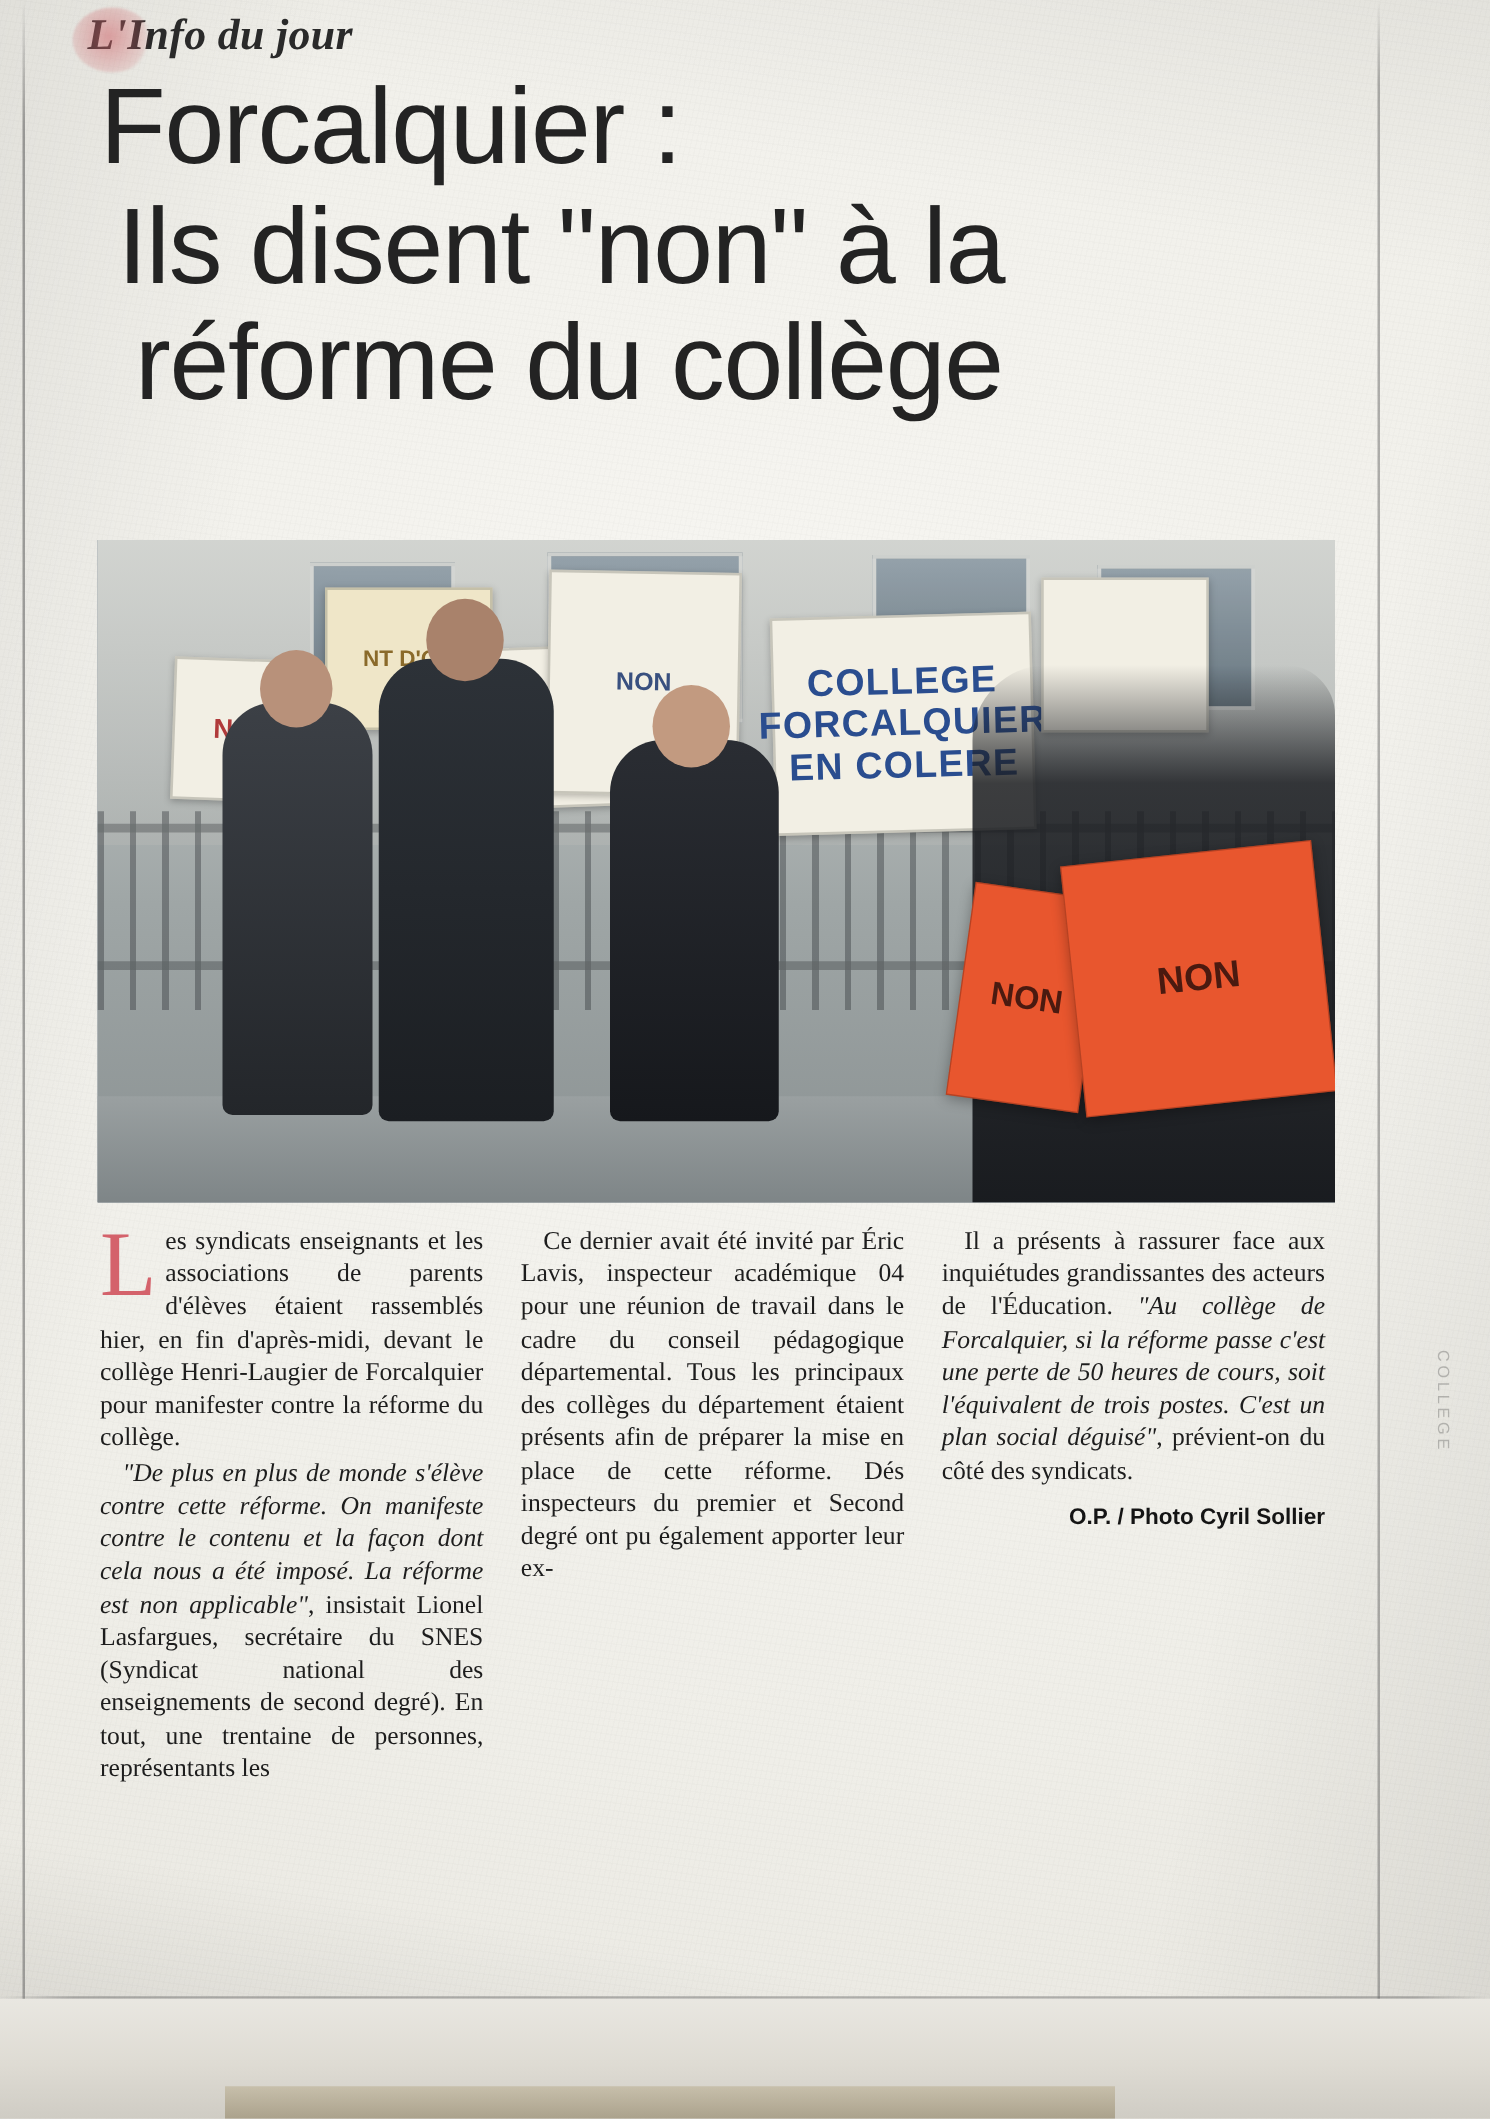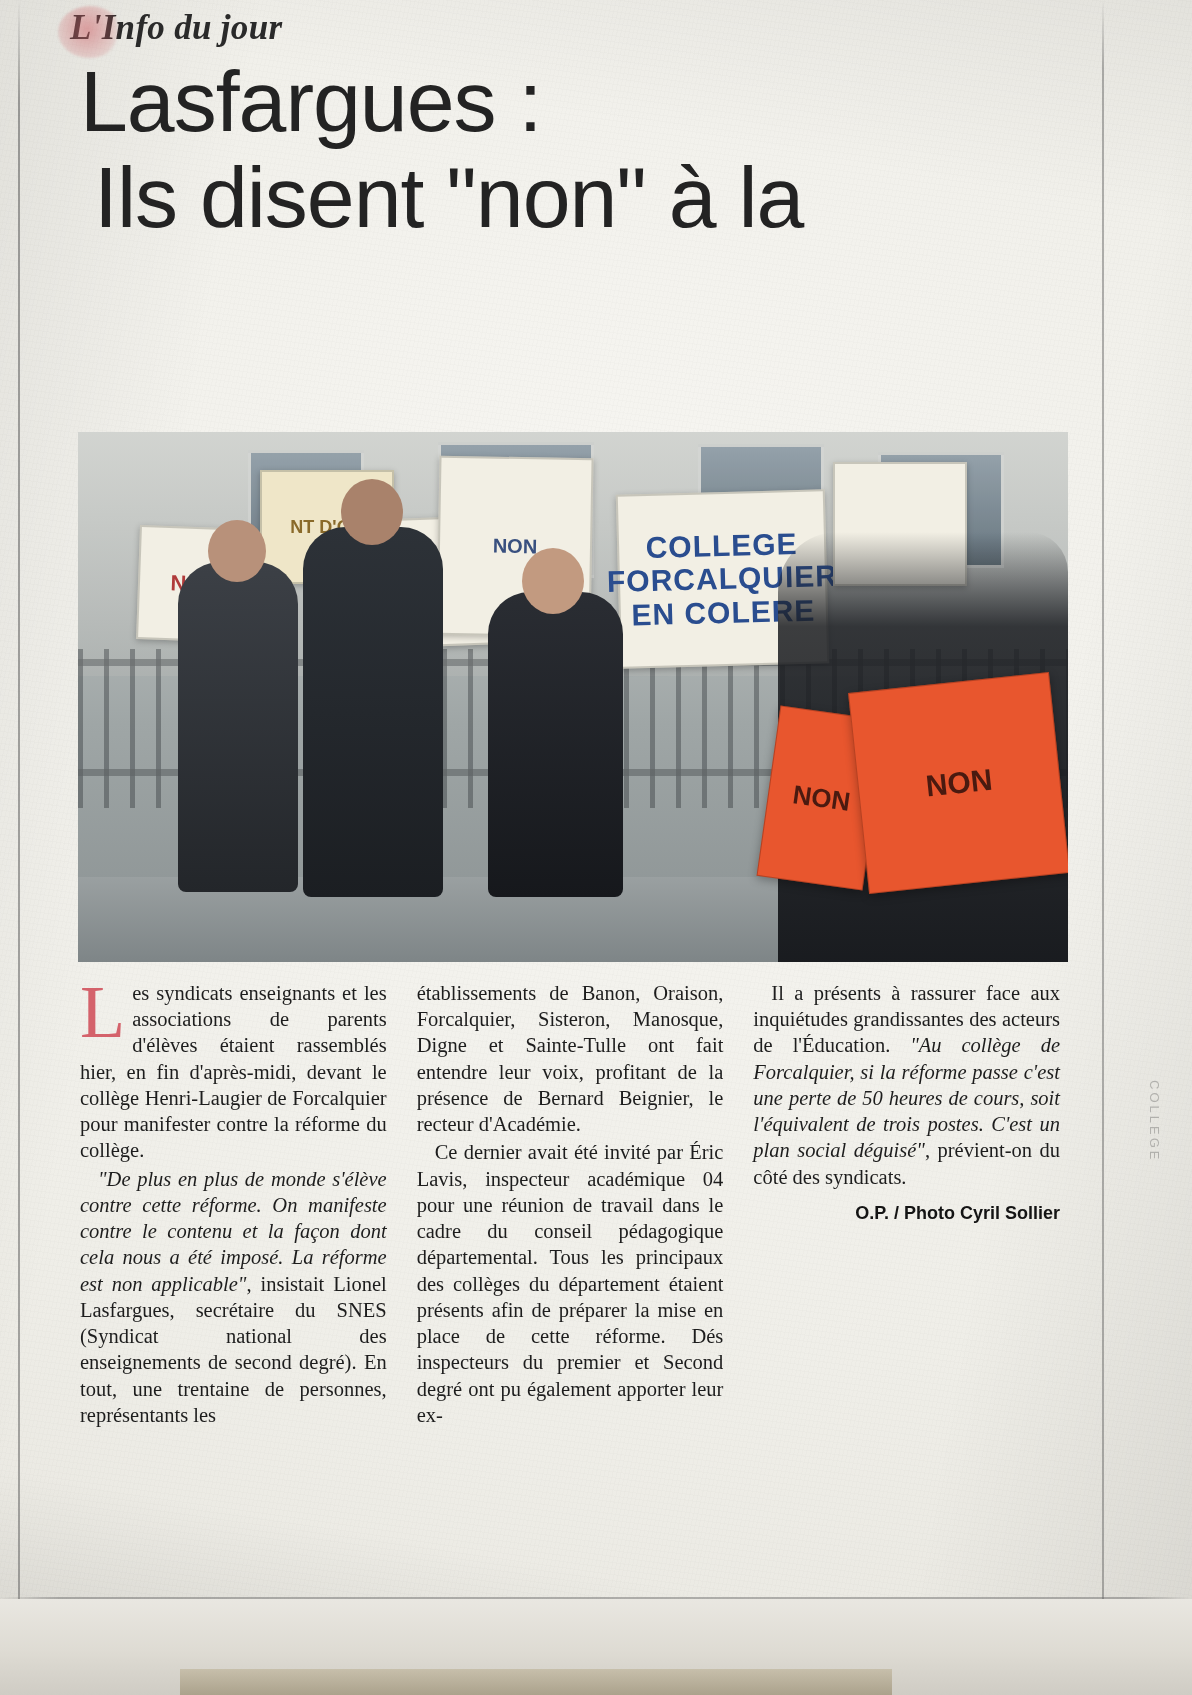--- a/index.html
+++ b/index.html
@@ -273,22 +273,23 @@
   <div class="edge-bottom"></div>
 
   <div class="content">
 
     <div class="kicker-wrap">
       <div class="kicker-blob"></div>
       <div class="kicker">L'Info du jour</div>
     </div>
 
     <div class="headline">
-      <div class="l1">Lasfargues :</div>
+      <div class="l1">Forcalquier :</div>
       <div class="l2">Ils disent "non" à la</div>
+      <div class="l3">réforme du collège</div>
     </div>
 
     <div class="photo">
       <div class="sky"></div>
       <div class="building">
         <div class="win" style="left:170px; top:18px; width:110px; height:120px;"></div>
         <div class="win" style="left:360px; top:10px; width:150px; height:130px;"></div>
         <div class="win" style="left:620px; top:12px; width:120px; height:120px;"></div>
         <div class="win" style="left:800px; top:20px; width:120px; height:110px;"></div>
       </div>
@@ -323,21 +324,20 @@
     </div>
 
     <div class="columns">
 
       <div class="col">
         <p class="first"><span class="dropcap">L</span><span>es syndicats enseignants et les associations de parents d'élèves étaient rassemblés hier, en fin d'après-midi, devant le collège Henri-Laugier de Forcalquier pour manifester contre la réforme du collège.</span></p>
         <p><span class="it">"De plus en plus de monde s'élève contre cette réforme. On manifeste contre le contenu et la façon dont cela nous a été imposé. La réforme est non applicable"</span><span>, insistait Lionel Lasfargues, secrétaire du SNES (Syndicat national des enseignements de second degré). En tout, une trentaine de personnes, représentants les</span></p>
       </div>
 
       <div class="col">
-        <p class="first">établissements de Banon, Oraison, Forcalquier, Sisteron, Manosque, Digne et Sainte-Tulle ont fait entendre leur voix, profitant de la présence de Bernard Beignier, le recteur d'Académie.</p>
         <p>Ce dernier avait été invité par Éric Lavis, inspecteur académique 04 pour une réunion de travail dans le cadre du conseil pédagogique départemental. Tous les principaux des collèges du département étaient présents afin de préparer la mise en place de cette réforme. Dés inspecteurs du premier et Second degré ont pu également apporter leur ex-</p>
       </div>
 
       <div class="col">
         <p><span>Il a présents à rassurer face aux inquiétudes grandissantes des acteurs de l'Éducation. </span><span class="it">"Au collège de Forcalquier, si la réforme passe c'est une perte de 50 heures de cours, soit l'équivalent de trois postes. C'est un plan social déguisé"</span><span>, prévient-on du côté des syndicats.</span></p>
         <div class="byline">
           <span class="bold">O.P.</span>
           <span class="bold">/ Photo Cyril Sollier</span>
         </div>
       </div>

